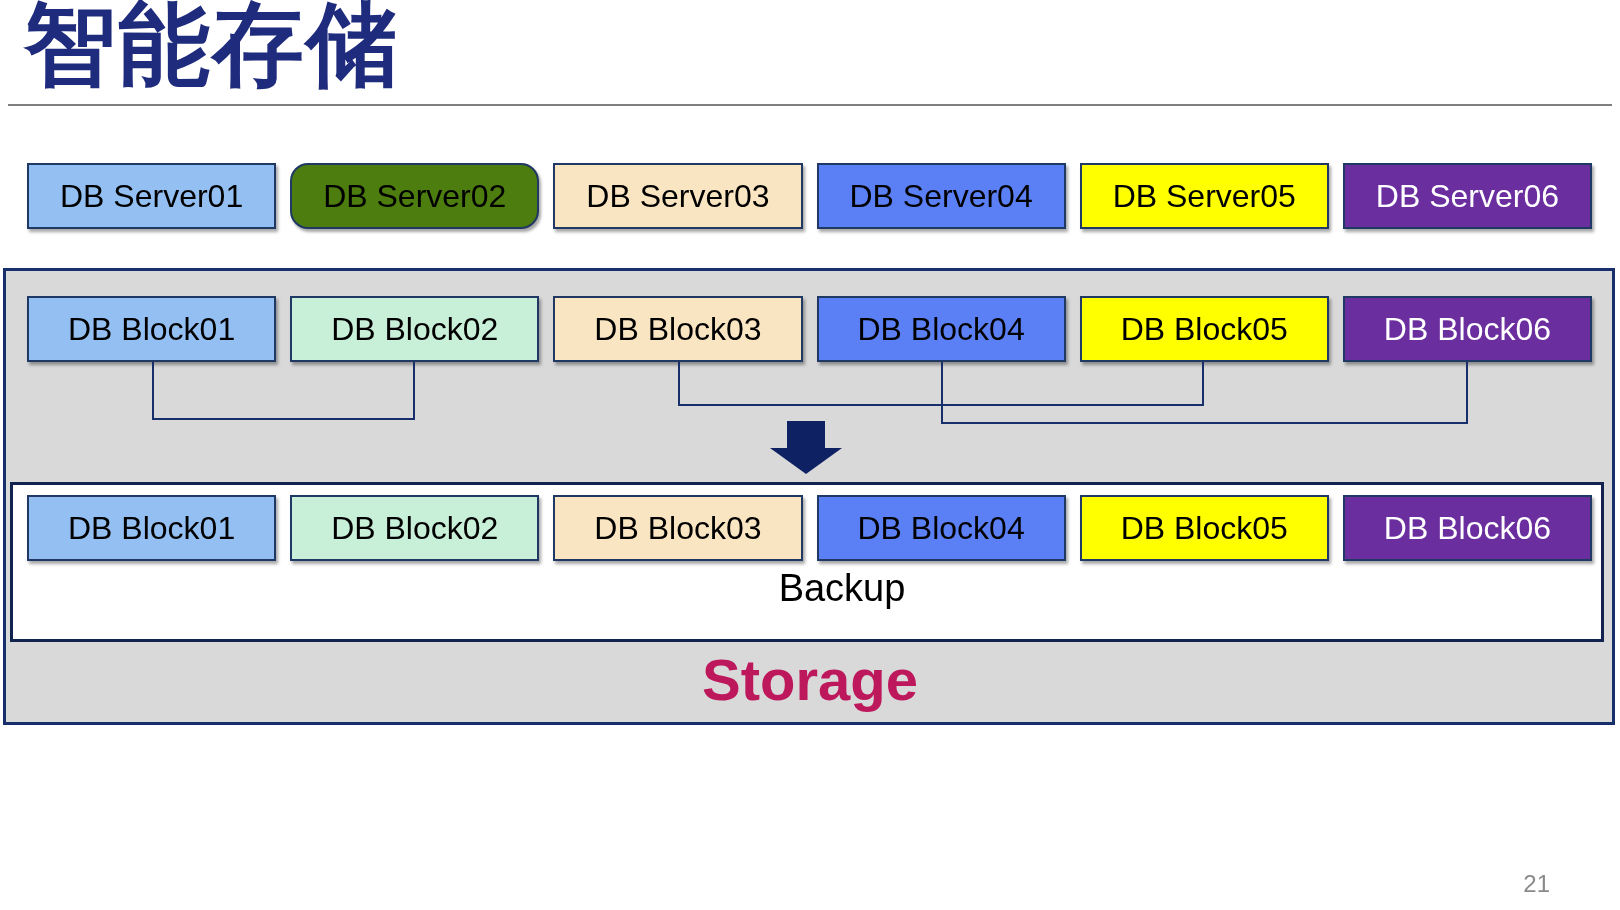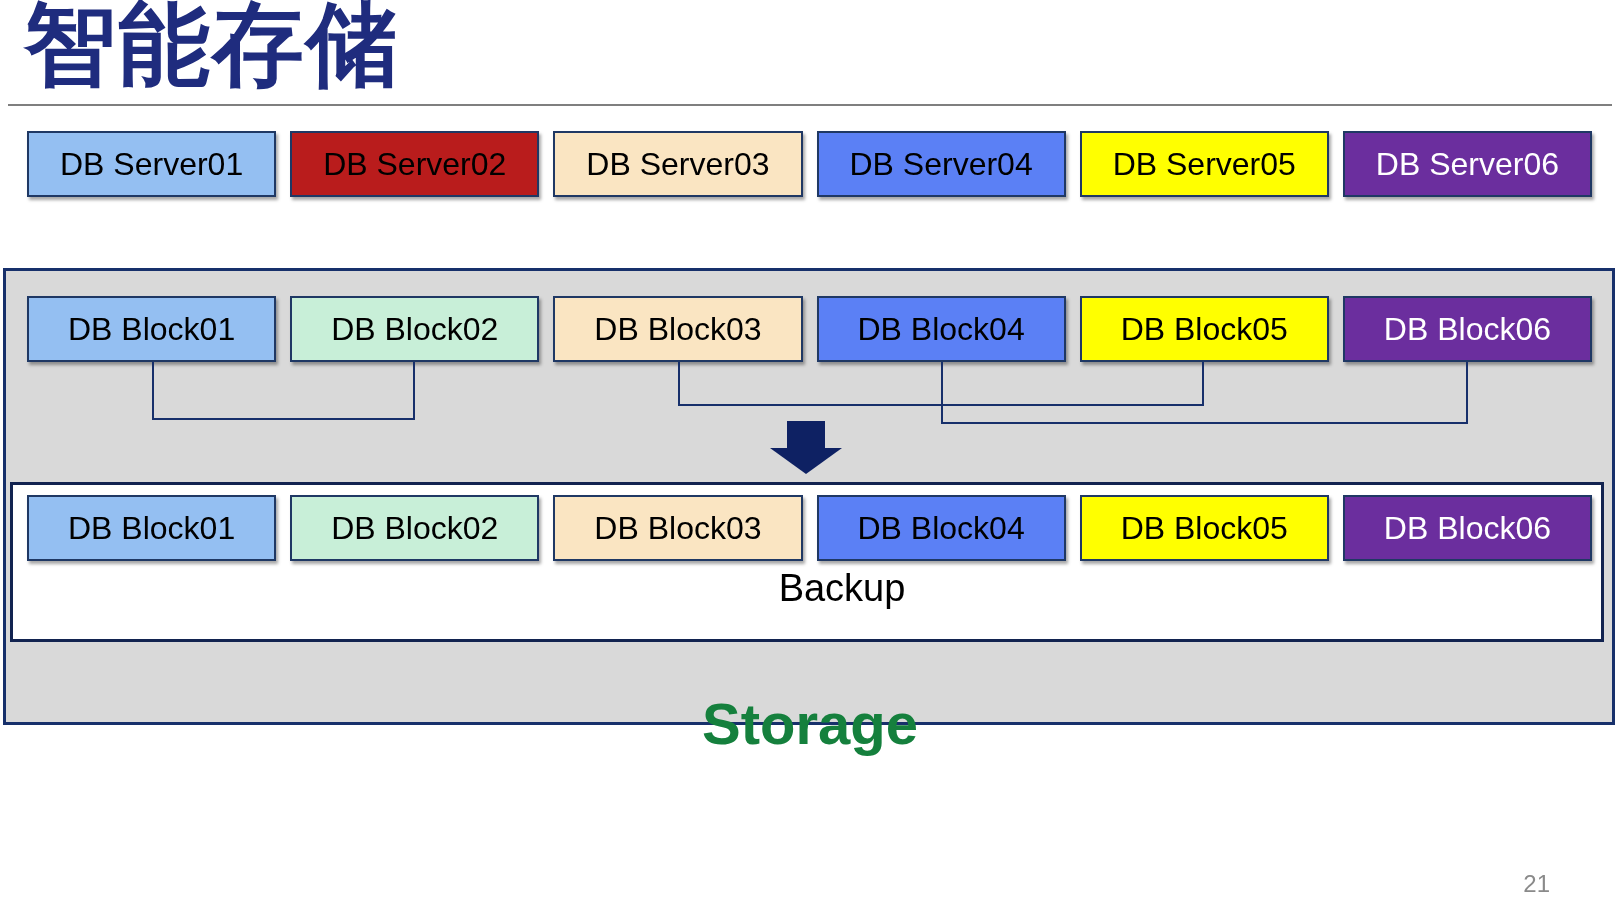--- a/index.html
+++ b/index.html
@@ -13,21 +13,21 @@
     letter-spacing:2px; white-space:nowrap;
   }
   .title-rule {
     position:absolute; left:8px; top:104px; width:1604px; height:2px;
     background:#7F7F7F;
   }
   .shape-row {
     position:absolute; left:27px; width:1565px; height:66px;
     display:flex; gap:14px;
   }
-  #server-row { top:131px; }
+  #server-row { top:163px; }
   #block-row-top { top:296px; }
   #block-row-backup { top:495px; }
   .box {
     flex:1 1 0; display:flex; align-items:center; justify-content:center;
     border:2px solid #1F3864; box-sizing:border-box;
     font-size:32px; color:#000;
     box-shadow:2px 3px 3px rgba(0,0,0,0.35);
   }
   .storage-container {
     position:absolute; left:3px; top:268px; width:1612px; height:457px;
@@ -52,42 +52,42 @@
   .backup-box {
     position:absolute; left:10px; top:482px; width:1594px; height:160px;
     background:#ffffff; border:3px solid #122350; box-sizing:border-box;
   }
   .backup-label {
     position:absolute; left:0; top:567px; width:1620px;
     text-align:center; font-size:38px; color:#000;padding-left:32px;
   }
   .storage-label {
     position:absolute; left:0; top:646px; width:1620px;
-    text-align:center; font-size:58px; font-weight:bold; color:#15803d;margin-top:44px;
+    text-align:center; font-size:58px; font-weight:bold; color:#be185d;
   }
   .caption {
     position:absolute; left:660px; top:742px;
     font-size:56px; color:#000; line-height:1.09; white-space:nowrap;
   }
   .page-number {
     position:absolute; left:1490px; top:870px; width:60px;
     text-align:right; font-size:24px; color:#8A8A8A;
   }
 </style>
 </head>
 <body>
 
 <div class="slide-title">智能存储</div>
 <div class="title-rule"></div>
 
 <div class="shape-row" id="server-row">
     <div class="box" style="background: rgb(148, 191, 242); color: rgb(0, 0, 0);">
       <span>DB Server01</span>
     </div>
-    <div class="box" style="background: #b91c1c; color: rgb(0, 0, 0);">
+    <div class="box" style="background: #4d7c0f; color: rgb(0, 0, 0); border-radius: 18px;">
       <span>DB Server02</span>
     </div>
     <div class="box" style="background: rgb(250, 229, 194); color: rgb(0, 0, 0); text-align: center;">
       <span>DB Server03</span>
     </div>
     <div class="box" style="background: rgb(91, 128, 245); color: rgb(0, 0, 0);">
       <span>DB Server04</span>
     </div>
     <div class="box" style="background: rgb(255, 255, 0); color: rgb(0, 0, 0); align-items: center;">
       <span>DB Server05</span>

